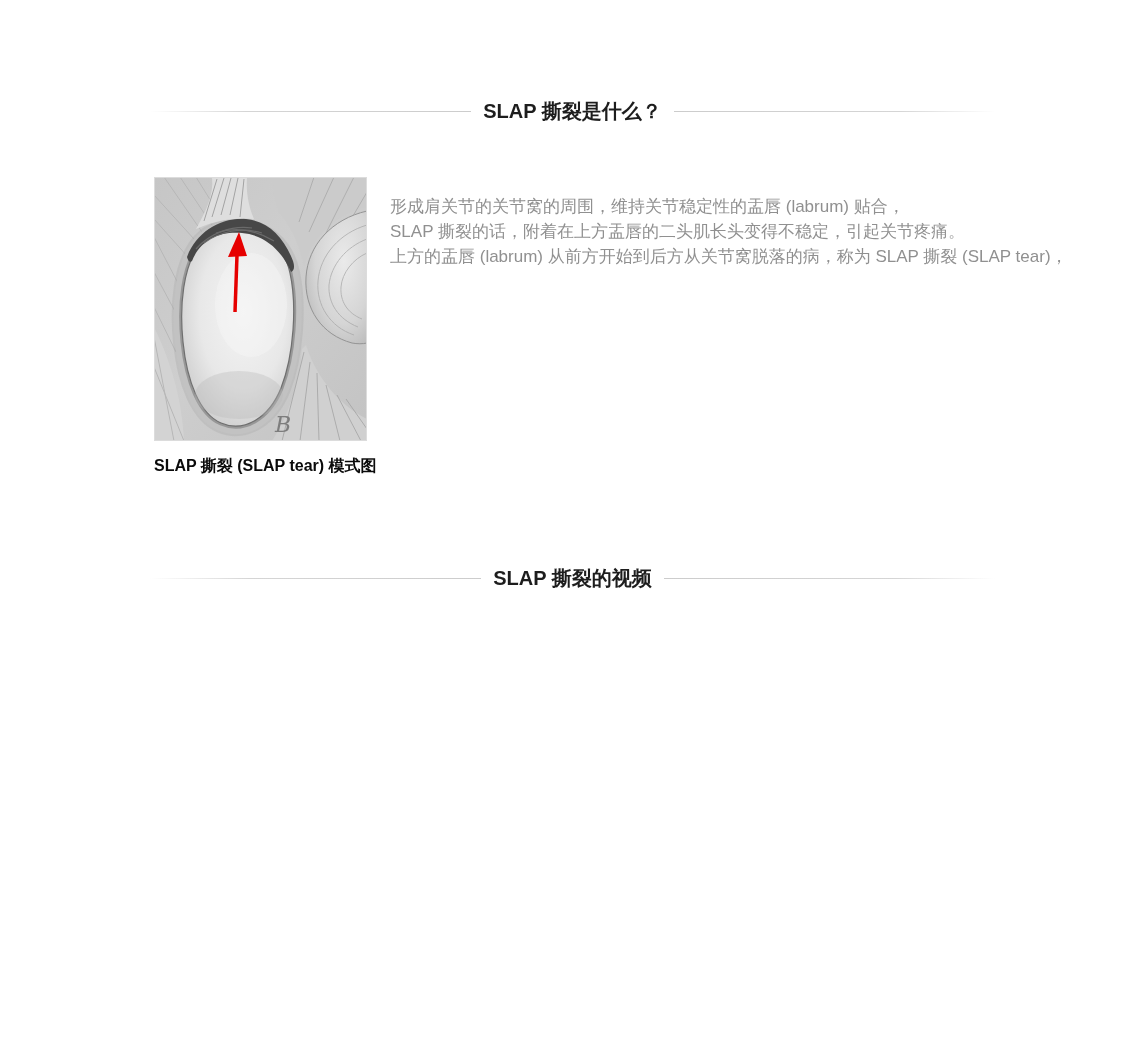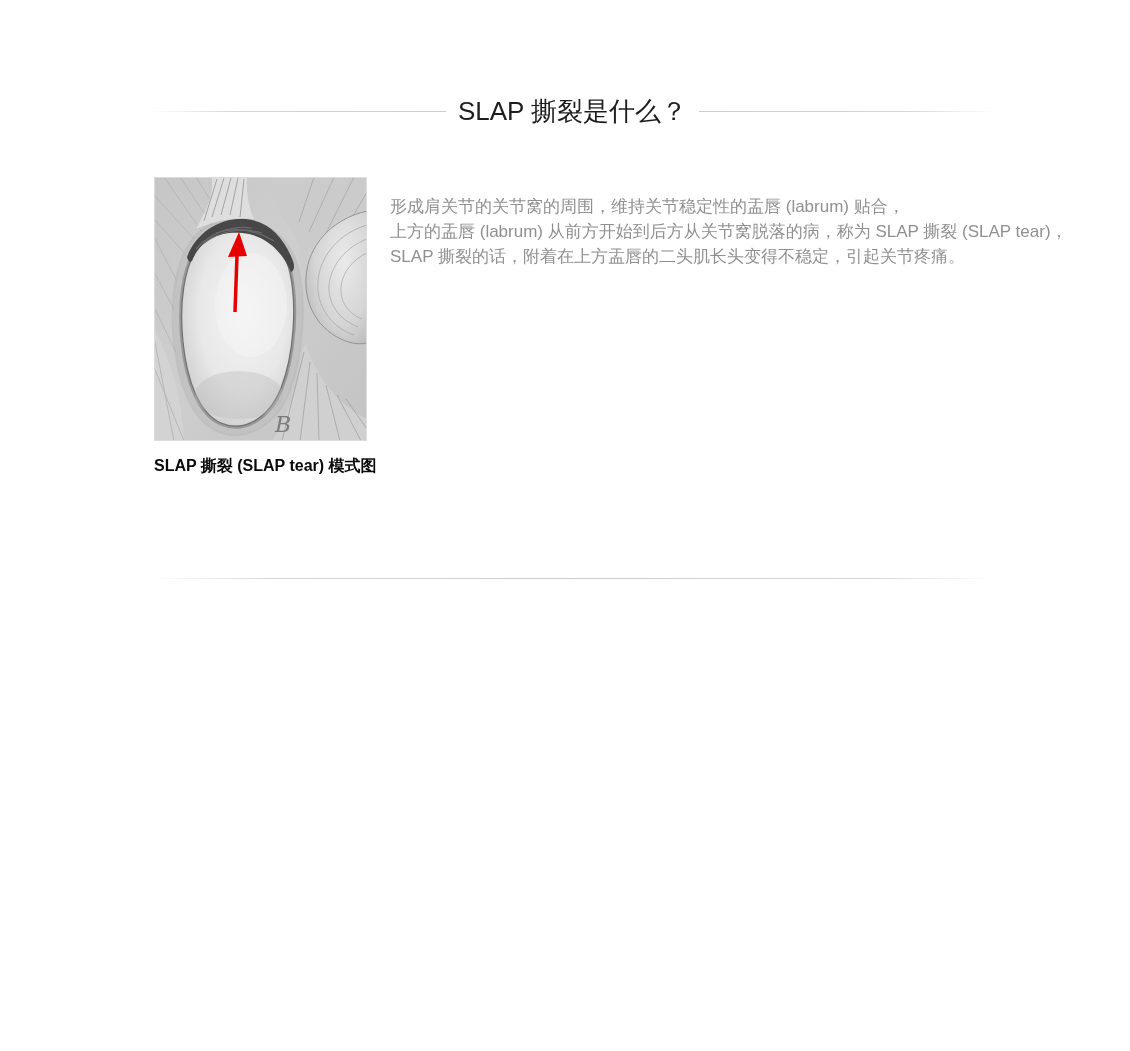--- a/index.html
+++ b/index.html
@@ -30,23 +30,23 @@
   }
   .section-header .hr-line.left {
     background: linear-gradient(to right, rgba(213,213,213,0), #d5d5d5 30%, #cccccc 100%);
   }
   .section-header .hr-line.right {
     background: linear-gradient(to left, rgba(213,213,213,0), #d5d5d5 30%, #cccccc 100%);
   }
   .section-title {
     margin: 0;
     padding: 0 12px;
-    font-size: 26px;
+    font-size: 20px;
     line-height: 28px;
-    font-weight: 400;
+    font-weight: 700;
     color: #1d1d1d;
     white-space: nowrap;
   }
   #header-what  { top: 97px; }
   #header-video { top: 564px; }
 
   
   .figure {
     position: absolute;
     left: 154px;
@@ -189,22 +189,23 @@
 
       <text x="121" y="255" font-size="22" font-style="italic" font-family="'DejaVu Serif', serif" fill="#7d7d7d">B</text>
 
       <rect x="0.5" y="0.5" width="212" height="263" fill="none" stroke="#dcdcdc"></rect>
     </svg>
     <figcaption>SLAP 撕裂 (SLAP tear) 模式图</figcaption>
   </figure>
 
   <div class="desc">
     <p>形成肩关节的关节窝的周围，维持关节稳定性的盂唇 (labrum) 贴合，</p>
+    <p>SLAP 撕裂的话，附着在上方盂唇的二头肌长头变得不稳定，引起关节疼痛。</p>
     <p>上方的盂唇 (labrum) 从前方开始到后方从关节窝脱落的病，称为 SLAP 撕裂 (SLAP tear)，</p>
-    <p>SLAP 撕裂的话，附着在上方盂唇的二头肌长头变得不稳定，引起关节疼痛。</p>
   </div>
 
   <div class="section-header" id="header-video">
     <span class="hr-line left"></span>
+    <h2 class="section-title">SLAP 撕裂的视频</h2>
     <span class="hr-line right"></span>
   </div>
 
 </div>
 
 </body></html>

